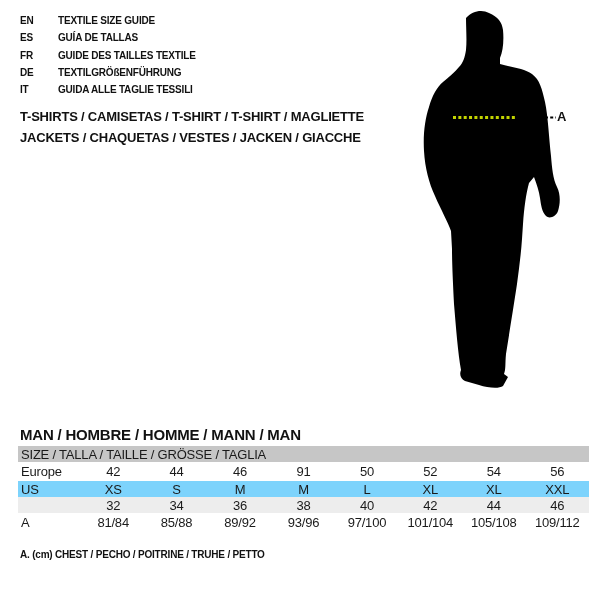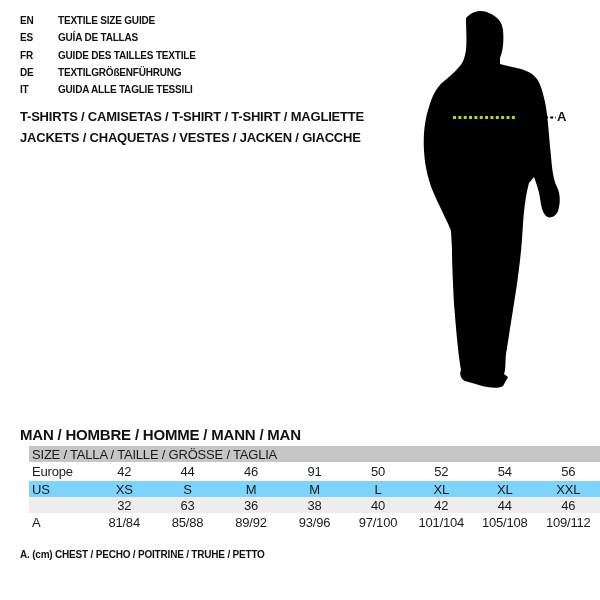--- a/index.html
+++ b/index.html
@@ -20,21 +20,21 @@
   
   .figure-area{position:absolute;left:420px;top:8px;width:180px;height:392px;}
   svg.man{position:absolute;left:0;top:0;display:block;}
   .a-label{position:absolute;left:137px;top:101px;font-size:13px;font-weight:bold;line-height:16px;}
 
   
   .man-line{position:absolute;left:20px;top:426px;font-size:15px;font-weight:bold;letter-spacing:-0.2px;}
 
   
   table.size{
-    position:absolute;left:29px;top:446px;width:571px;
+    position:absolute;left:18px;top:446px;width:571px;
     border-collapse:collapse;table-layout:fixed;
     font-size:13px;letter-spacing:-0.2px;color:#1a1a1a;
   }
   table.size td{padding:0;text-align:center;vertical-align:middle;}
   table.size td.rowlabel{text-align:left;padding-left:3px;width:64px;}
   tr.thead td{background:#c6c6c6;text-align:left;padding-left:3px;height:16px;}
   tr.r-europe td{height:19px;background:#ffffff;}
   tr.r-us td{height:16px;background:#7dd3fc;}
   tr.r-num td{height:16px;background:#ededed;}
   tr.r-a td{height:19px;background:#ffffff;}
@@ -141,21 +141,21 @@
         <td>M</td>
         <td>M</td>
         <td>L</td>
         <td>XL</td>
         <td>XL</td>
         <td>XXL</td>
       </tr>
       <tr class="r-num">
         <td class="rowlabel"></td>
         <td>32</td>
-        <td>63</td>
+        <td>34</td>
         <td>36</td>
         <td>38</td>
         <td>40</td>
         <td>42</td>
         <td>44</td>
         <td>46</td>
       </tr>
       <tr class="r-a">
         <td class="rowlabel">A</td>
         <td>81/84</td>

